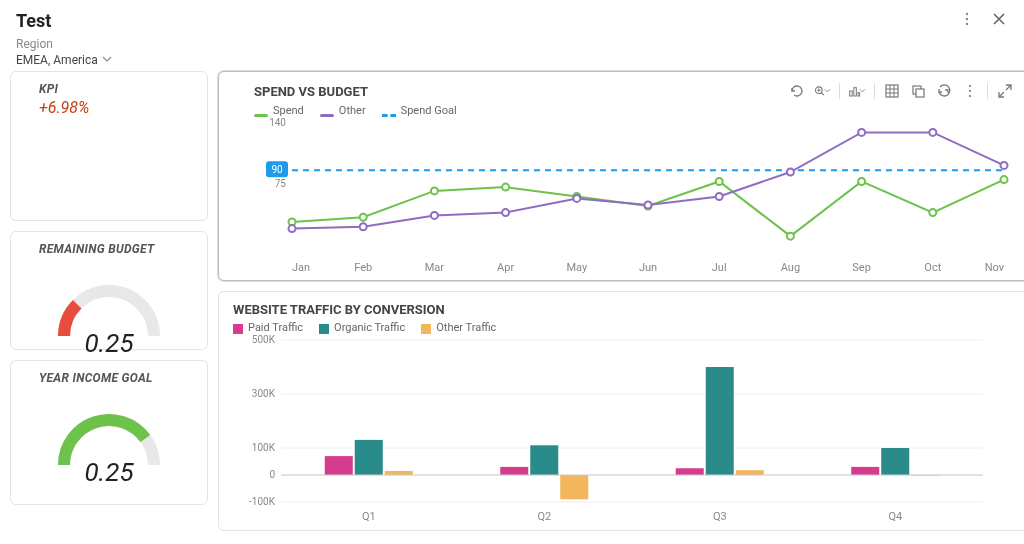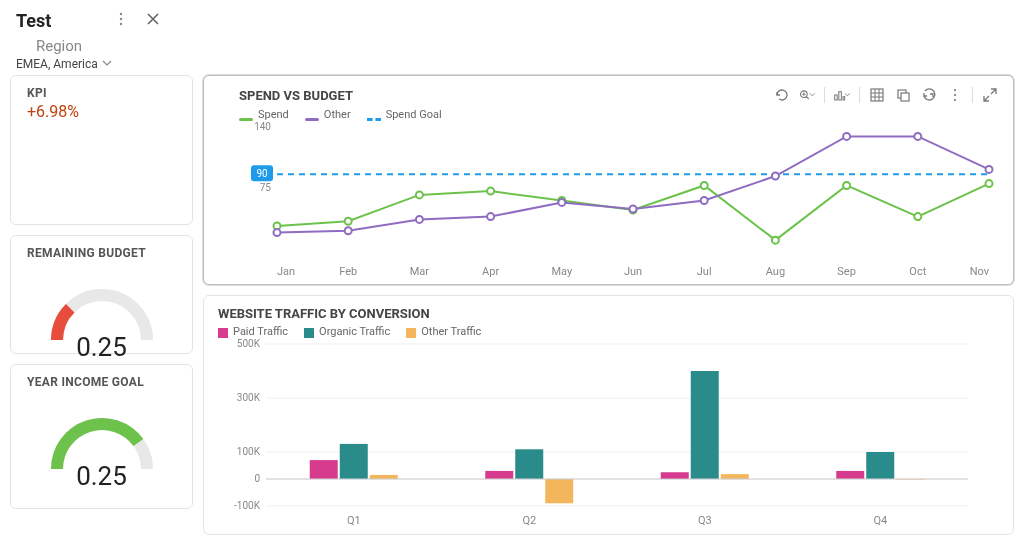--- a/index.html
+++ b/index.html
@@ -1,27 +1,27 @@
 <!DOCTYPE html>
 <html><head>
 <meta charset="utf-8">
 <style>
   * { box-sizing: border-box; margin: 0; padding: 0; }
   body { font-family: -apple-system, BlinkMacSystemFont, "Segoe UI", Roboto, Arial, sans-serif; background: #fff; width: 1024px; height: 544px; overflow: hidden; color: #333; }
-  .header { padding: 10px 16px 4px 16px; display: flex; align-items: flex-start; justify-content: flex-start; }
+  .header { padding: 10px 16px 4px 16px; display: flex; align-items: flex-start; justify-content: space-between; }
   .header-left { display: flex; flex-direction: column; gap: 2px; }
   .page-title { font-size: 18px; font-weight: 700; color: #222; }
-  .filter-label { font-size: 15px; color: #888; margin-top: 4px; margin-left: 20px; }
+  .filter-label { font-size: 12px; color: #888; margin-top: 4px; }
   .filter-value { font-size: 12px; color: #444; display: flex; align-items: center; gap: 4px; cursor: pointer; }
   .header-right { display: flex; gap: 14px; align-items: center; color: #888; }
   .icon-btn { cursor: pointer; display: inline-flex; align-items: center; justify-content: center; width: 18px; height: 18px; color: #666; }
 
   .body { display: flex; gap: 10px; padding: 0 10px 10px 10px; height: calc(100% - 66px); }
   .sidebar { width: 200px; display: flex; flex-direction: column; gap: 10px; }
-  .card { border: 1px solid #e4e4e4; border-radius: 6px; background: #fff; padding: 10px 16px; }
+  .card { border: 1px solid #e4e4e4; border-radius: 6px; background: #fff; padding: 10px 28px; font-style: italic; }
   .card-title { font-size: 12px; font-weight: 700; color: #555; letter-spacing: 0.3px; }
   .kpi-value { font-size: 32px; font-weight: 400; color: #222; margin-top: 10px; }
   .kpi-delta { font-size: 16px; color: #c2410c; margin-top: 2px; }
   .gauge-wrap { margin-top: 10px; display: flex; flex-direction: column; align-items: center; }
   .gauge-value { font-size: 26px; color: #222; margin-top: -18px; }
 
   .main { flex: 1; display: flex; flex-direction: column; gap: 10px; }
   .chart-card { border: 1px solid #e4e4e4; border-radius: 6px; background: #fff; padding: 10px 14px 6px 14px; position: relative; }
   .chart-card.active { border-color: #bdbdbd; box-shadow: 0 0 0 1px #ddd; padding-left: 35px; }
   .chart-header { display: flex; justify-content: space-between; align-items: center; }

